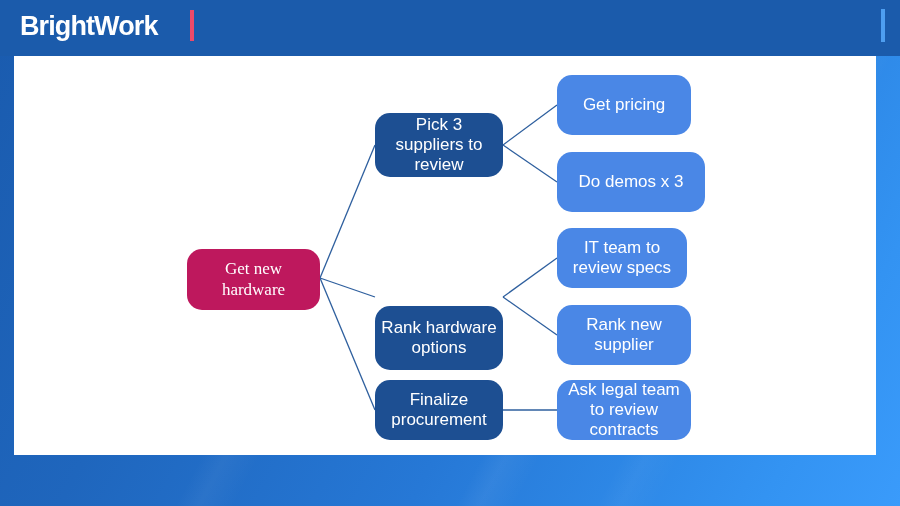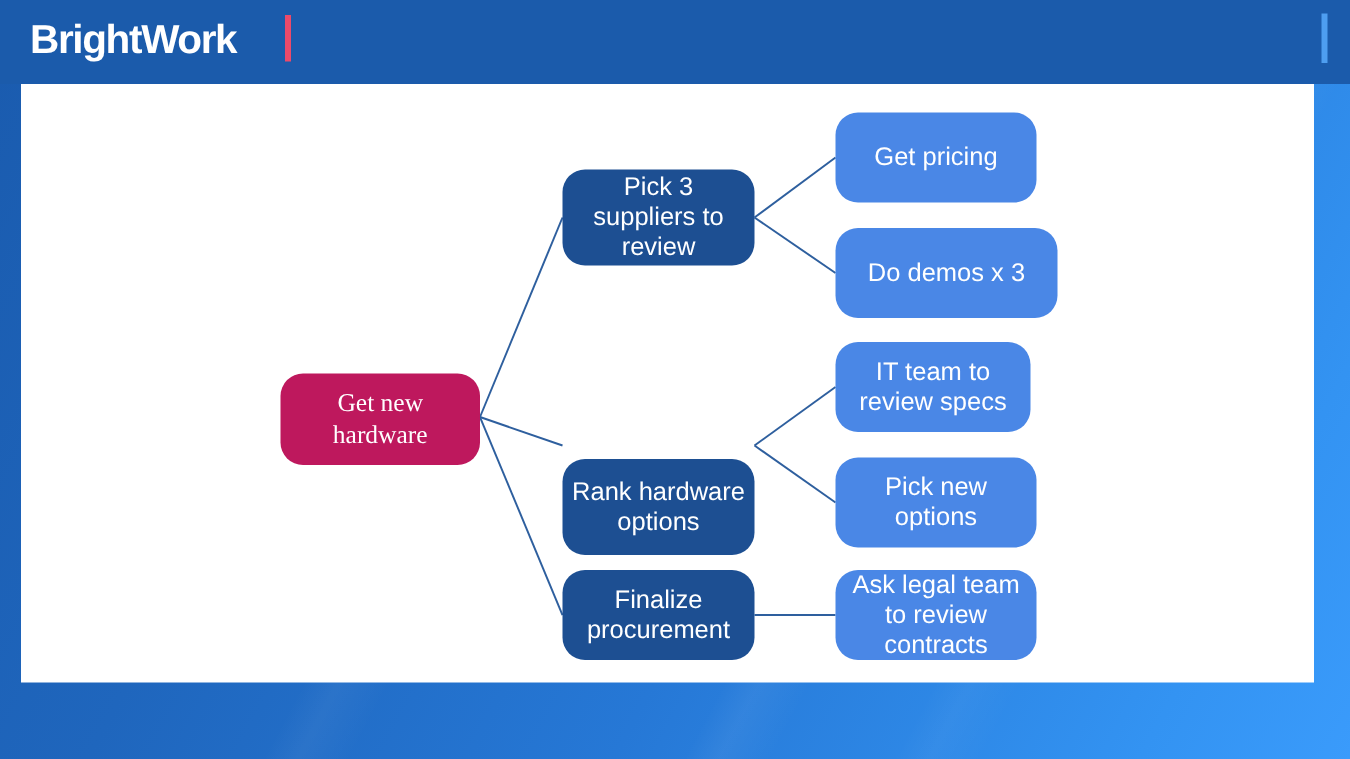--- a/index.html
+++ b/index.html
@@ -143,20 +143,20 @@
         <div class="node level3" style="left: 543px; top: 19px; width: 134px; height: 60px;">
           <span>Get pricing</span>
         </div>
         <div class="node level3" style="left: 543px; top: 96px; width: 148px; height: 60px;">
           <span>Do demos x 3</span>
         </div>
         <div class="node level3" style="left: 543px; top: 172px; width: 130px; height: 60px;">
           <span>IT team to review specs</span>
         </div>
         <div class="node level3" style="left: 543px; top: 249px; width: 134px; height: 60px;">
-          <span>Pick new options</span>
+          <span>Rank new supplier</span>
         </div>
         <div class="node level3" style="left: 543px; top: 324px; width: 134px; height: 60px; justify-content: center;">
           <span>Ask legal team to review contracts</span>
         </div>
       </div>
   </div>
 </div>
 
 </body></html>

